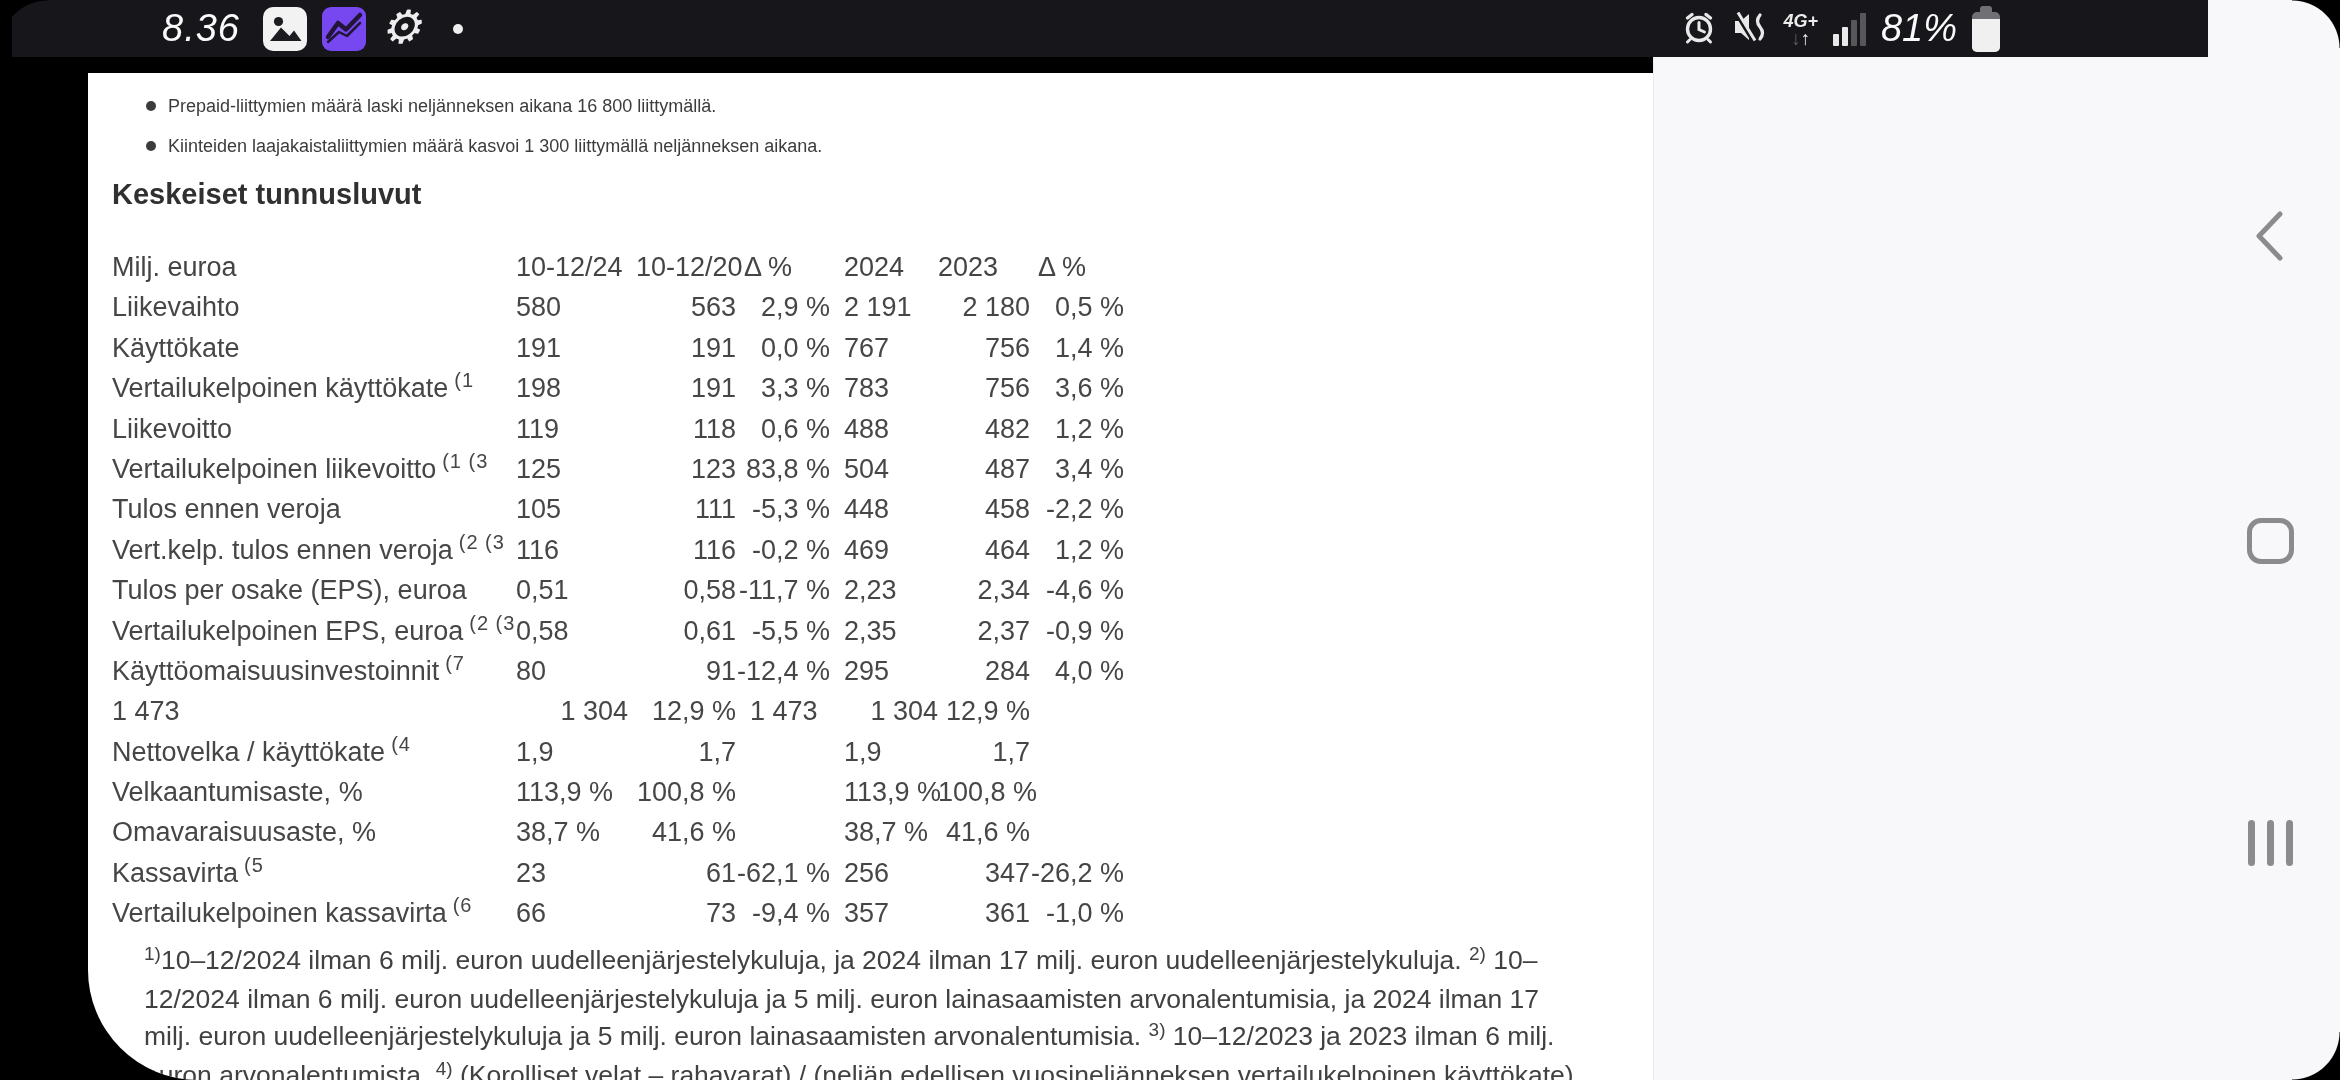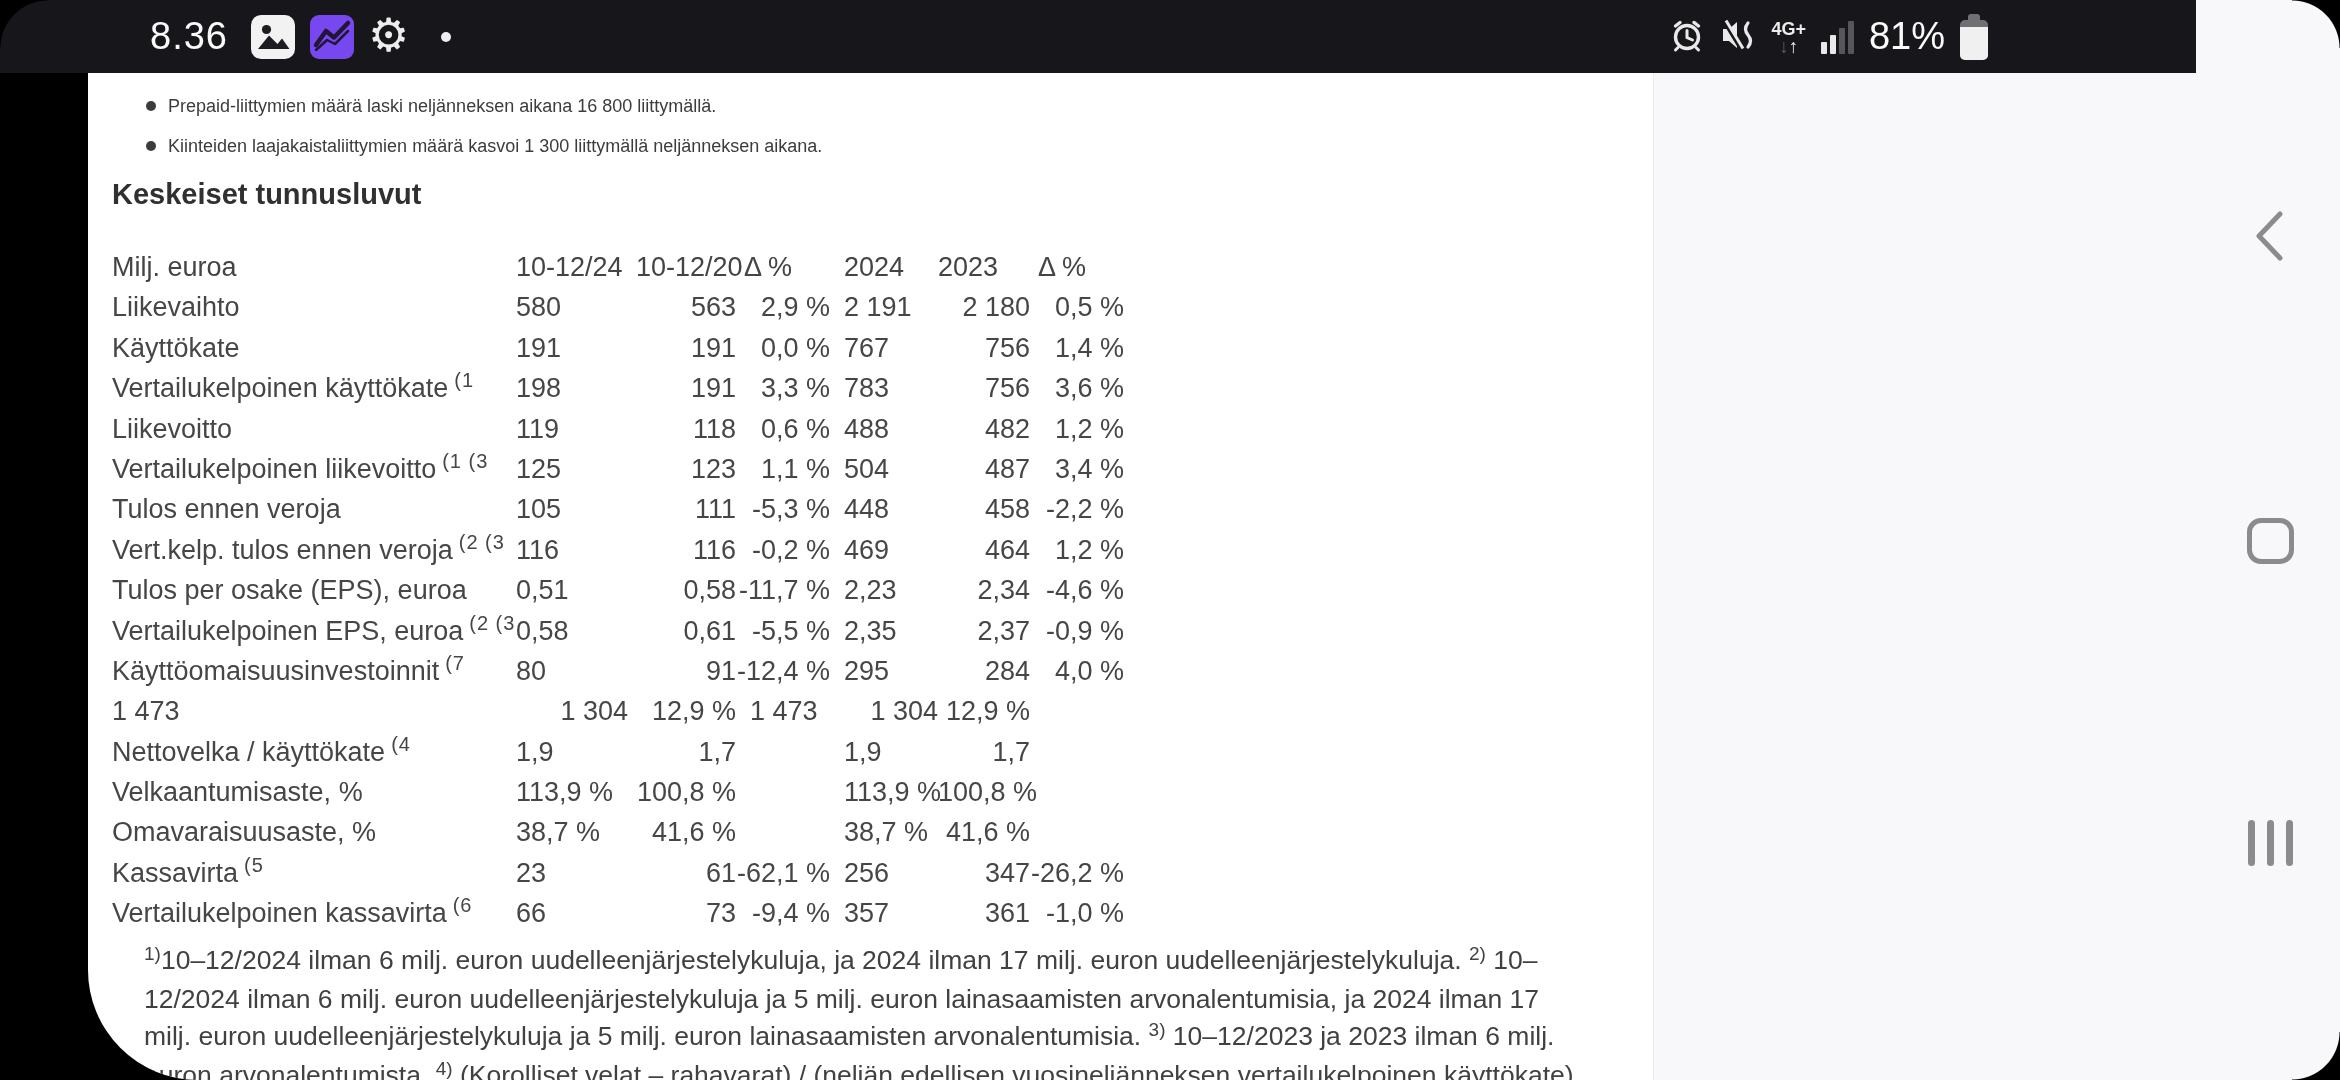--- a/index.html
+++ b/index.html
@@ -9,21 +9,21 @@
   
   .right-panel{position:absolute;left:1653px;top:0;width:687px;height:1080px;background:#f8f8fa;border-left:1px solid #ebebee;}
   .nav-btn{position:absolute;display:flex;align-items:center;justify-content:center;}
   .nav-back{left:2243px;top:212px;width:52px;height:52px;}
   .nav-home{left:2246px;top:517px;width:48px;height:47px;}
   .home-shape{width:47px;height:46px;border:5px solid #8b8b8b;border-radius:14px;box-sizing:border-box;}
   .nav-recents{left:2247px;top:819px;width:46px;height:47px;display:flex;gap:12px;}
   .recents-bar{width:7px;height:46px;background:#8b8b8b;border-radius:4px;}
 
   
-  .status-bar{position:absolute;left:0;top:0;width:2196px;height:73px;background:#17171b;color:#f3f3f4;display:flex;align-items:center;}
+  .status-bar{position:absolute;left:12px;top:0;width:2196px;height:57px;background:#17171b;color:#f3f3f4;display:flex;align-items:center;font-style:italic;}
   .sb-left{display:flex;align-items:center;margin-left:150px;}
   .sb-time{font-size:38px;letter-spacing:1px;color:#fafafa;}
   .sb-app{margin-left:22px;display:flex;align-items:center;}
   .sb-gap{margin-left:13px;}
   .sb-dot{width:10px;height:10px;border-radius:50%;background:#efefef;margin-left:32px;}
   .sb-right{position:absolute;right:2340px;display:flex;align-items:center;gap:15px;height:73px;right:208px;}
   .sb-4g{display:flex;flex-direction:column;align-items:center;line-height:1;margin-top:2px;}
   .sb-4g .g{font-size:18px;font-weight:bold;color:#ececed;}
   .sb-4g .arrows{font-size:19px;margin-top:-1px;}
   .sb-4g .dn{color:#5f5f64;}
@@ -200,21 +200,21 @@
             <span class="c a-r">118</span>
             <span class="c a-r">0,6 %</span>
             <span class="c a-l pl14">488</span>
             <span class="c a-r">482</span>
             <span class="c a-r">1,2 %</span>
           </div>
           <div class="trow">
             <span class="c a-l"><span>Vertailukelpoinen liikevoitto</span><span class="sup">(1 (3</span></span>
             <span class="c a-l">125</span>
             <span class="c a-r">123</span>
-            <span class="c a-r">1,1 %</span>
+            <span class="c a-r">83,8 %</span>
             <span class="c a-l pl14">504</span>
             <span class="c a-r">487</span>
             <span class="c a-r">3,4 %</span>
           </div>
           <div class="trow">
             <span class="c a-l"><span>Tulos ennen veroja</span></span>
             <span class="c a-l">105</span>
             <span class="c a-r">111</span>
             <span class="c a-r">-5,3 %</span>
             <span class="c a-l pl14">448</span>

